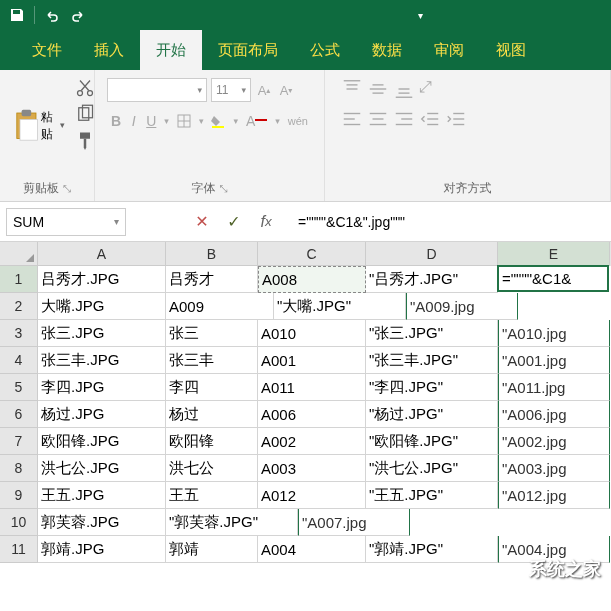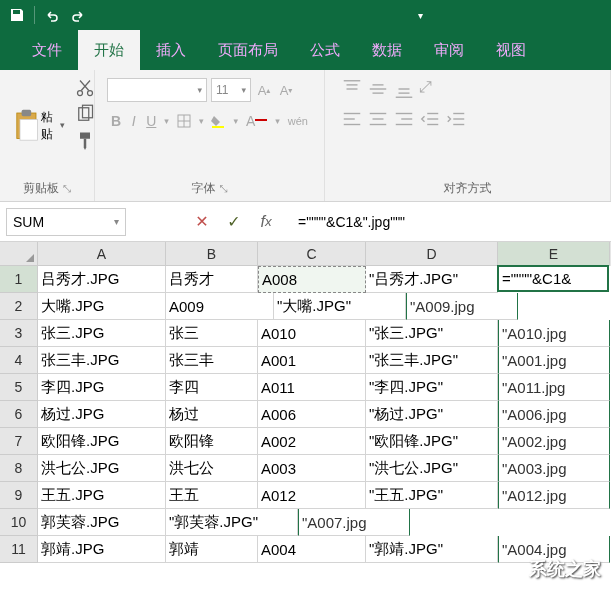--- a/index.html
+++ b/index.html
@@ -4,21 +4,21 @@
   <style>
     * { margin: 0; padding: 0; box-sizing: border-box; font-family: "Microsoft YaHei", sans-serif; }
     body { width: 611px; height: 611px; background: #fff; overflow: hidden; }
     
     .titlebar { background: #0e6b3f; height: 30px; display: flex; align-items: center; padding: 0 8px; gap: 8px; }
     .titlebar .icon { width: 18px; height: 18px; color: #fff; display: flex; align-items: center; justify-content: center; }
     .titlebar .sep { width: 1px; height: 18px; background: rgba(255,255,255,0.3); }
     .titlebar .dropdown-arrow { color: #fff; font-size: 10px; margin-left: auto; margin-right: 180px; }
     
     .ribbon-tabs { background: #0e6b3f; height: 40px; display: flex; align-items: stretch; padding-left: 16px; }
-    .ribbon-tabs .tab { padding: 0 16px; display: flex; align-items: center; color: #f0abfc; font-size: 15px; cursor: pointer; }
+    .ribbon-tabs .tab { padding: 0 16px; display: flex; align-items: center; color: #fde047; font-size: 15px; cursor: pointer; }
     .ribbon-tabs .tab.active { background: #f3f3f3; color: #217346; }
     
     .ribbon-content { background: #f3f3f3; height: 132px; display: flex; border-bottom: 1px solid #d4d4d4; }
     .ribbon-group { border-right: 1px solid #e0e0e0; padding: 4px 8px 0; display: flex; flex-direction: column; }
     .ribbon-group-body { flex: 1; display: flex; }
     .ribbon-group-label { text-align: center; font-size: 12px; color: #666; padding: 4px 0; display: flex; align-items: center; justify-content: center; gap: 4px; }
     .ribbon-group-label .corner { font-size: 10px; color: #888; }
     
     .clipboard-group { width: 95px; }
     .paste-btn { display: flex; align-items: center; padding: 4px; cursor: pointer; }
@@ -84,22 +84,22 @@
   <span class="icon">
       <svg viewBox="0 0 16 16" width="16" height="16" fill="none" stroke="currentColor" stroke-width="1.5">
         <path d="M12 8H6a3 3 0 1 0 0 6h3M12 8l-3-3M12 8l-3 3"></path>
       </svg>
     </span>
   <span class="dropdown-arrow">▾</span>
 </div>
 
 <div class="ribbon-tabs">
   <div class="tab">文件</div>
+  <div class="tab">插入</div>
   <div class="tab active">开始</div>
-  <div class="tab">插入</div>
   <div class="tab">页面布局</div>
   <div class="tab">公式</div>
   <div class="tab">数据</div>
   <div class="tab">审阅</div>
   <div class="tab">视图</div>
 </div>
 
 <div class="ribbon-content">
   <div class="ribbon-group clipboard-group">
     <div class="ribbon-group-body">

